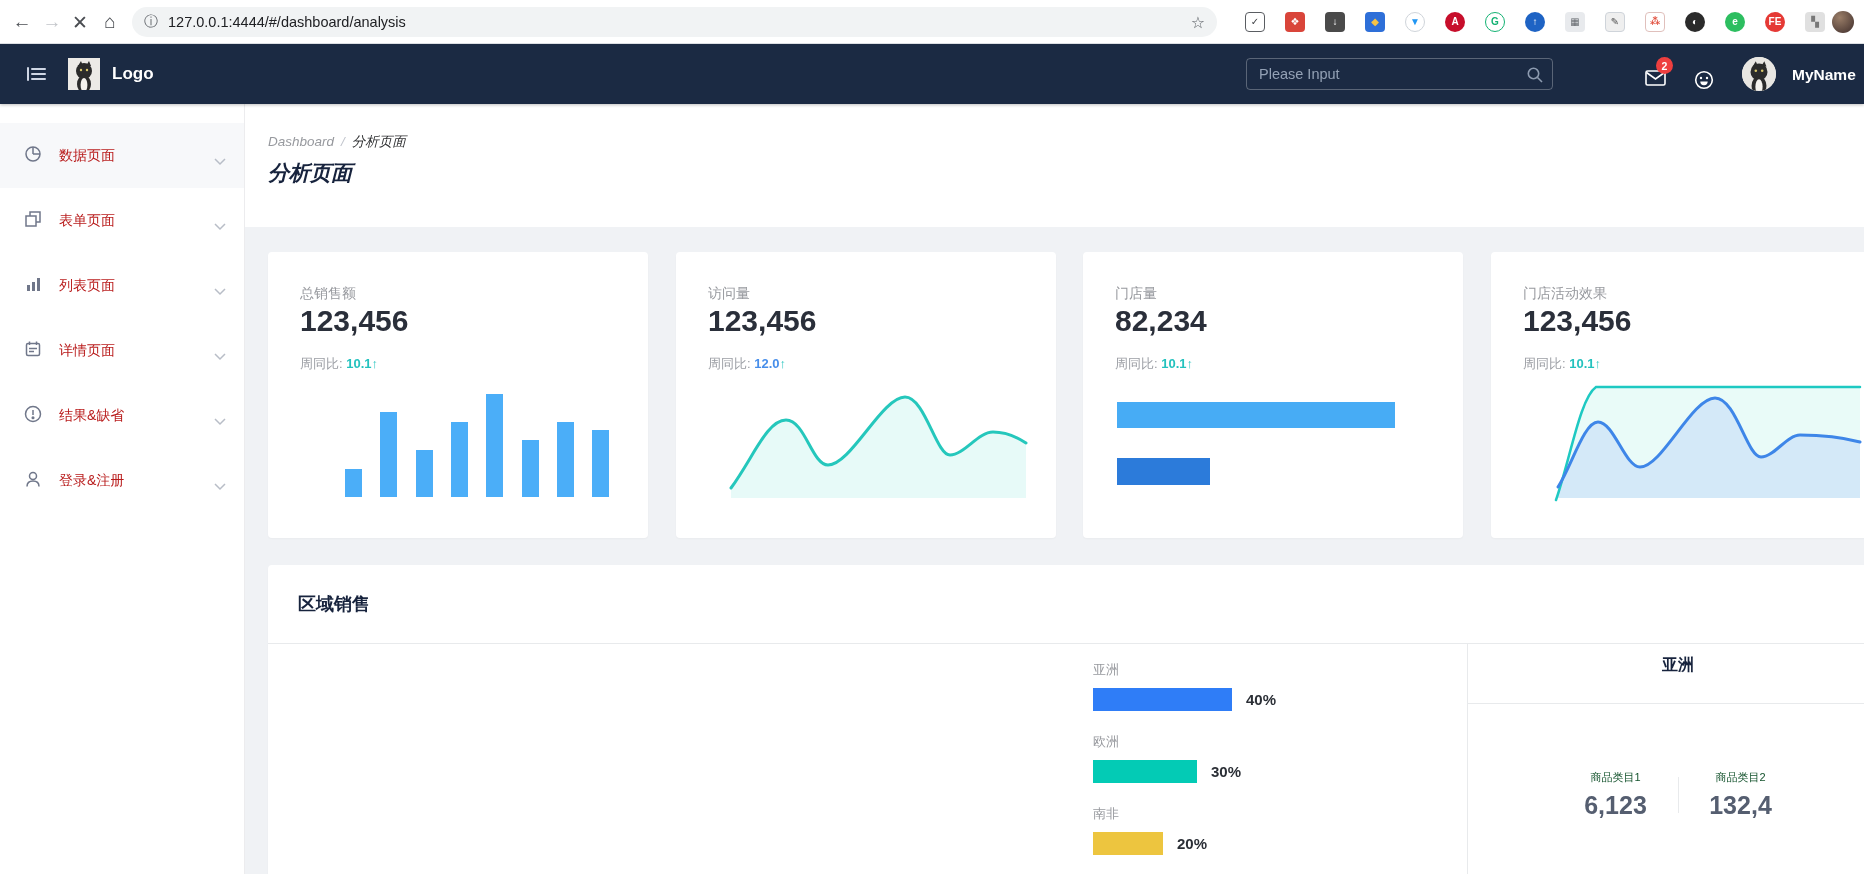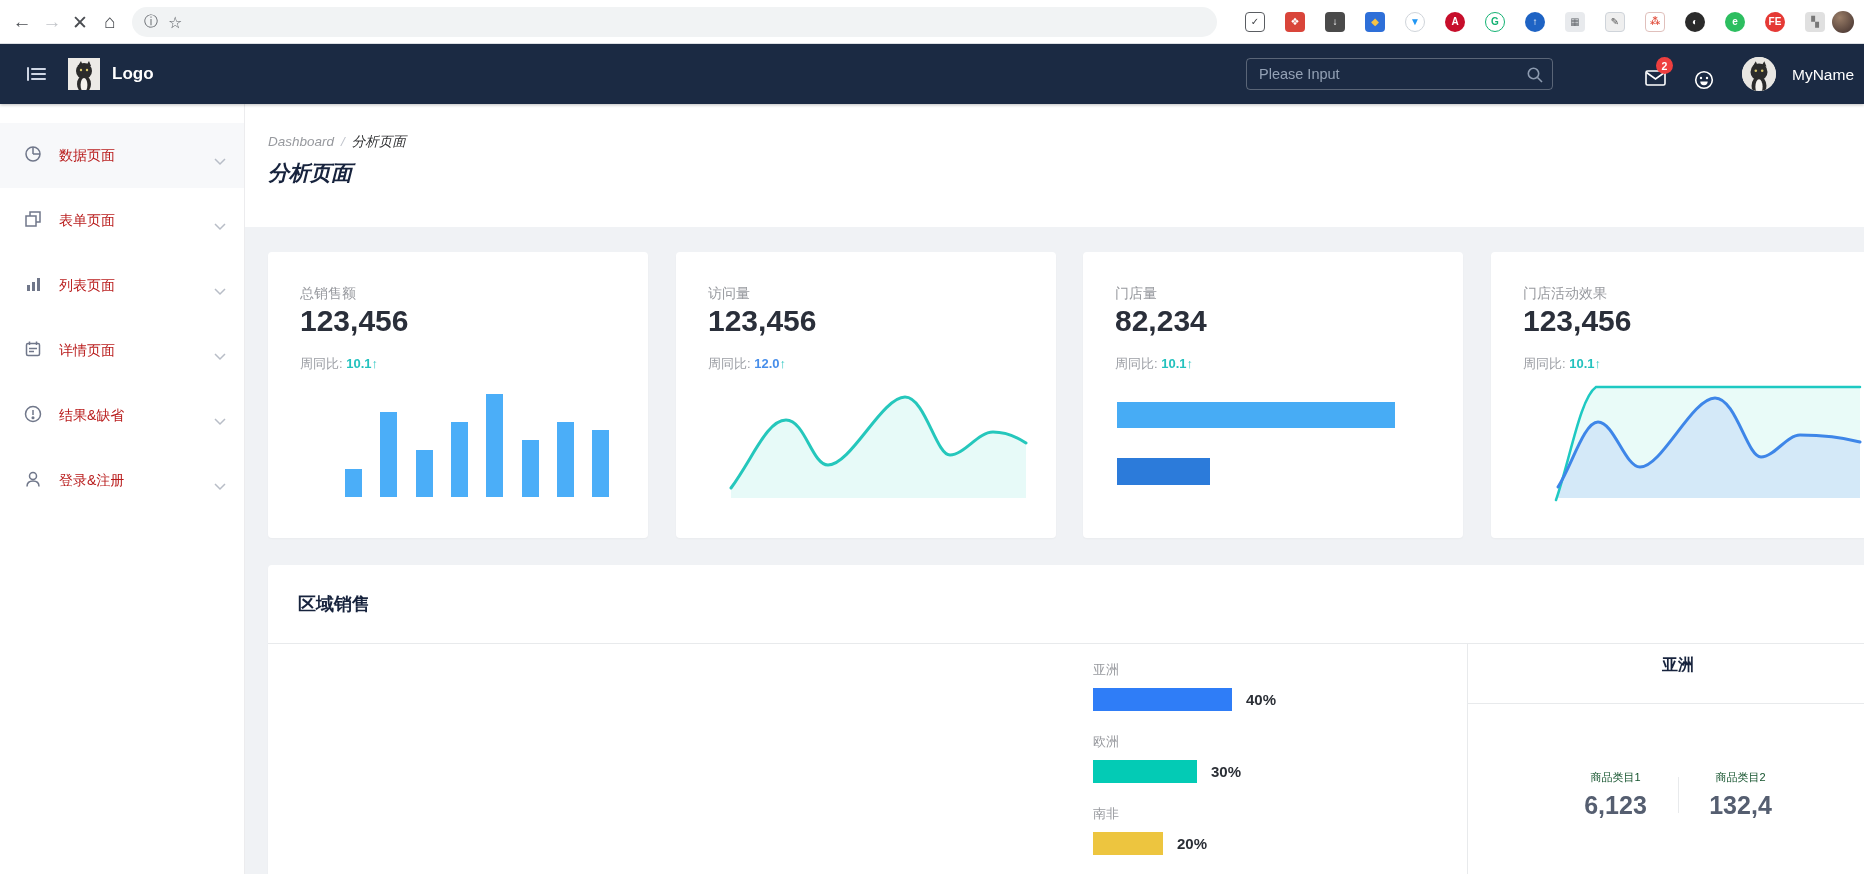--- a/index.html
+++ b/index.html
@@ -23,21 +23,21 @@
   .logo-box { position:absolute; left:68px; top:14px; width:32px; height:32px; background:#eceae6; overflow:hidden; }
   .logo-text { position:absolute; left:112px; top:20px; color:#ffffff; font-size:17px; font-weight:bold; }
   .nav-search { position:absolute; left:1246px; top:14px; width:307px; height:32px; border:1px solid rgba(255,255,255,.28); border-radius:4px; }
   .nav-search input { width:100%; height:100%; background:transparent; border:none; outline:none; color:#dfe6f0; font-size:14.5px; padding:0 34px 0 12px; font-family:inherit; }
   .nav-search input::placeholder { color:#93a1b5; opacity:1; }
   .nav-search .mag { position:absolute; right:8px; top:7px; }
   .mail-wrap { position:absolute; left:1645px; top:26px; cursor:pointer; }
   .mail-badge { position:absolute; left:1656px; top:13px; width:17px; height:17px; background:#ee3f3f; border-radius:50%; color:#fff; font-size:10.5px; display:flex; align-items:center; justify-content:center; font-weight:bold; }
   .emoji-wrap { position:absolute; left:1694px; top:26px; cursor:pointer; }
   .nav-avatar { position:absolute; left:1742px; top:13px; width:34px; height:34px; border-radius:50%; overflow:hidden; background:#e8e6e2; cursor:pointer; }
-  .nav-username { position:absolute; left:1792px; top:22px; color:#ffffff; font-size:15.5px; font-weight:400; cursor:pointer; }
+  .nav-username { position:absolute; left:1792px; top:22px; color:#ffffff; font-size:15.5px; font-weight:700; cursor:pointer; }
 
   
   .sidebar { position:absolute; left:0; top:104px; width:245px; height:770px; background:#ffffff; border-right:1px solid #ececee; padding-top:19px; z-index:10; }
   .side-item { height:65px; display:flex; align-items:center; padding-left:23px; position:relative; cursor:pointer; color:#b91c1c; }
   .side-item.active { background:#f7f8fa; }
   .side-item .label { margin-left:16px; font-size:14px; }
   .side-item .chev { position:absolute; right:18px; top:29px; }
 
   
   .content { position:absolute; left:245px; top:104px; width:1619px; height:770px; background:#f0f2f5; }
@@ -80,20 +80,21 @@
 </head>
 <body>
 
 <div class="chrome">
   <div class="navbtn" style="left:8px">←</div>
   <div class="navbtn disabled" style="left:38px">→</div>
   <div class="navbtn" style="left:66px">✕</div>
   <div class="navbtn" style="left:96px">⌂</div>
   <div class="urlbar">
     <span class="info">ⓘ</span>
+    <span class="url">127.0.0.1:4444/#/dashboard/analysis</span>
     <span class="star">☆</span>
   </div>
   <div class="ext-row" id="ext-row">
       <span class="ext" style="left: 1245px; background: rgb(255, 255, 255); color: rgb(61, 63, 67); border: 1px solid rgb(90, 93, 98);">✓</span>
       <span class="ext" style="left: 1285px; background: rgb(217, 69, 58); color: rgb(255, 255, 255);">❖</span>
       <span class="ext" style="left: 1325px; background: rgb(74, 74, 74); color: rgb(255, 255, 255);">↓</span>
       <span class="ext" style="left: 1365px; background: rgb(46, 111, 216); color: rgb(246, 195, 68);">◆</span>
       <span class="ext" style="left: 1405px; background: rgb(255, 255, 255); color: rgb(33, 150, 243); border: 1px solid rgb(207, 212, 218); border-radius: 50%;">▼</span>
       <span class="ext" style="left: 1445px; background: rgb(199, 14, 43); color: rgb(255, 255, 255); border-radius: 50%;">A</span>
       <span class="ext" style="left: 1485px; background: rgb(255, 255, 255); color: rgb(19, 178, 115); border: 1px solid rgb(19, 178, 115); border-radius: 50%;">G</span>

